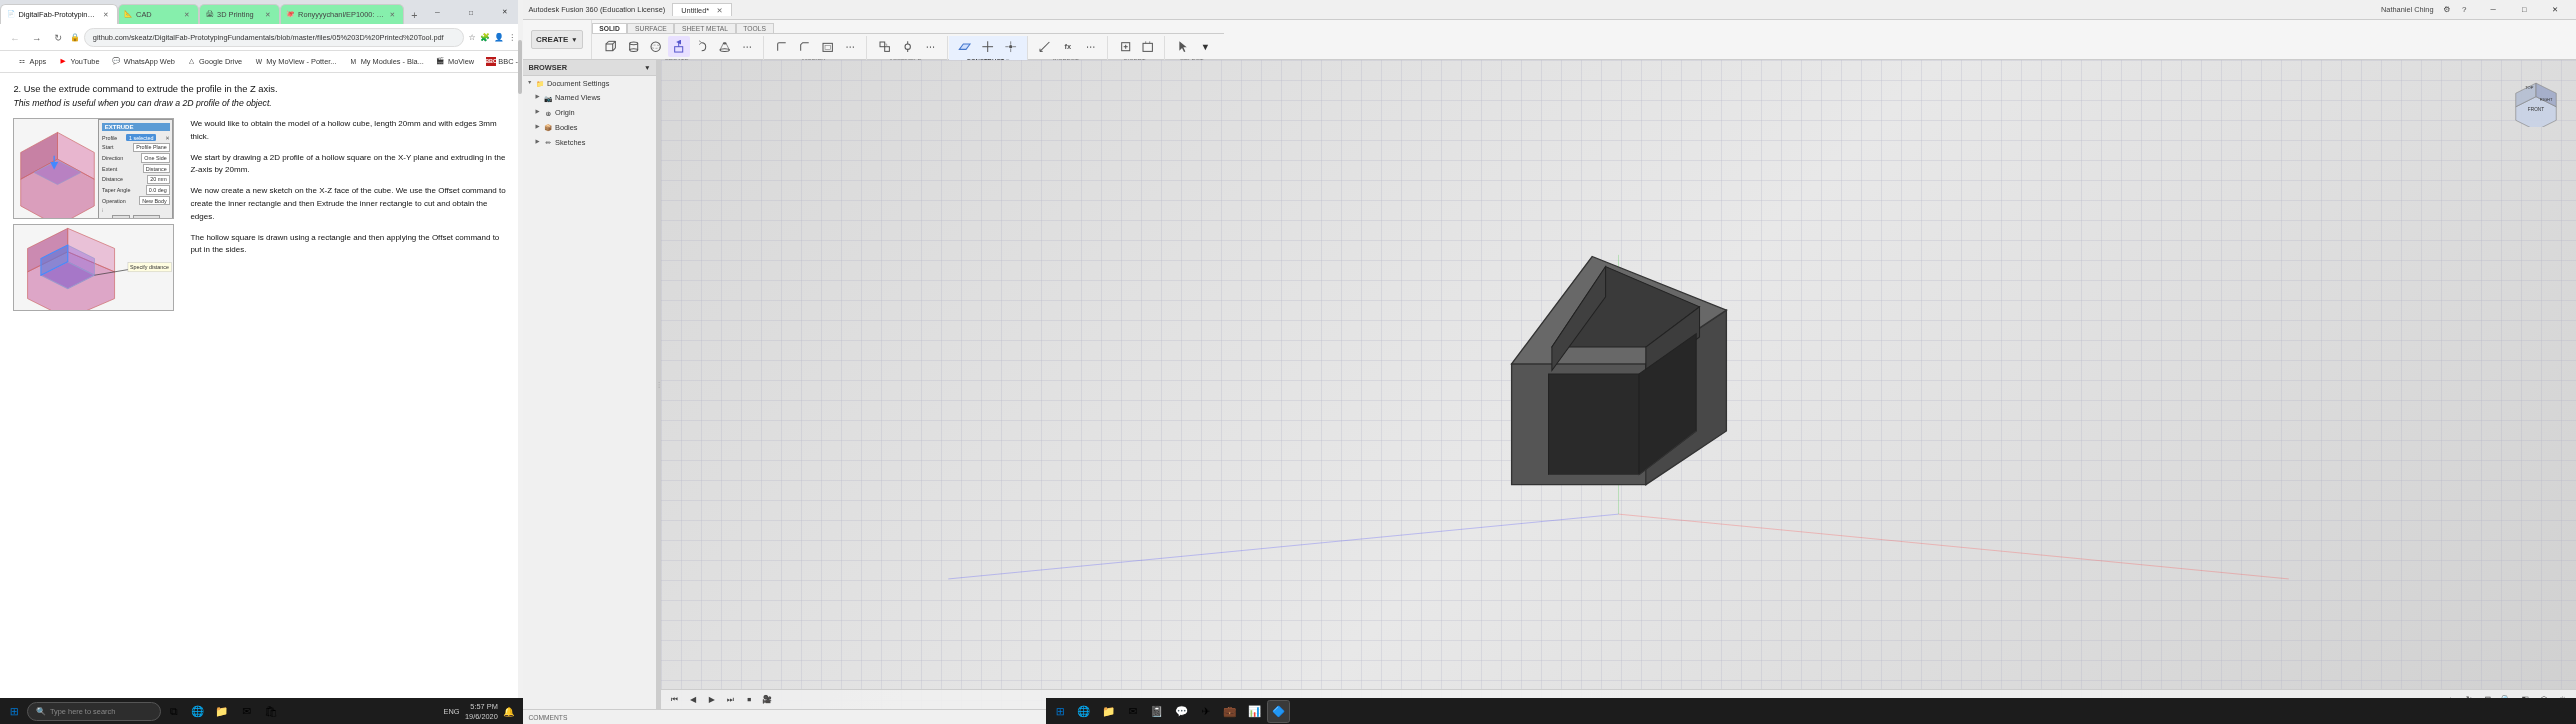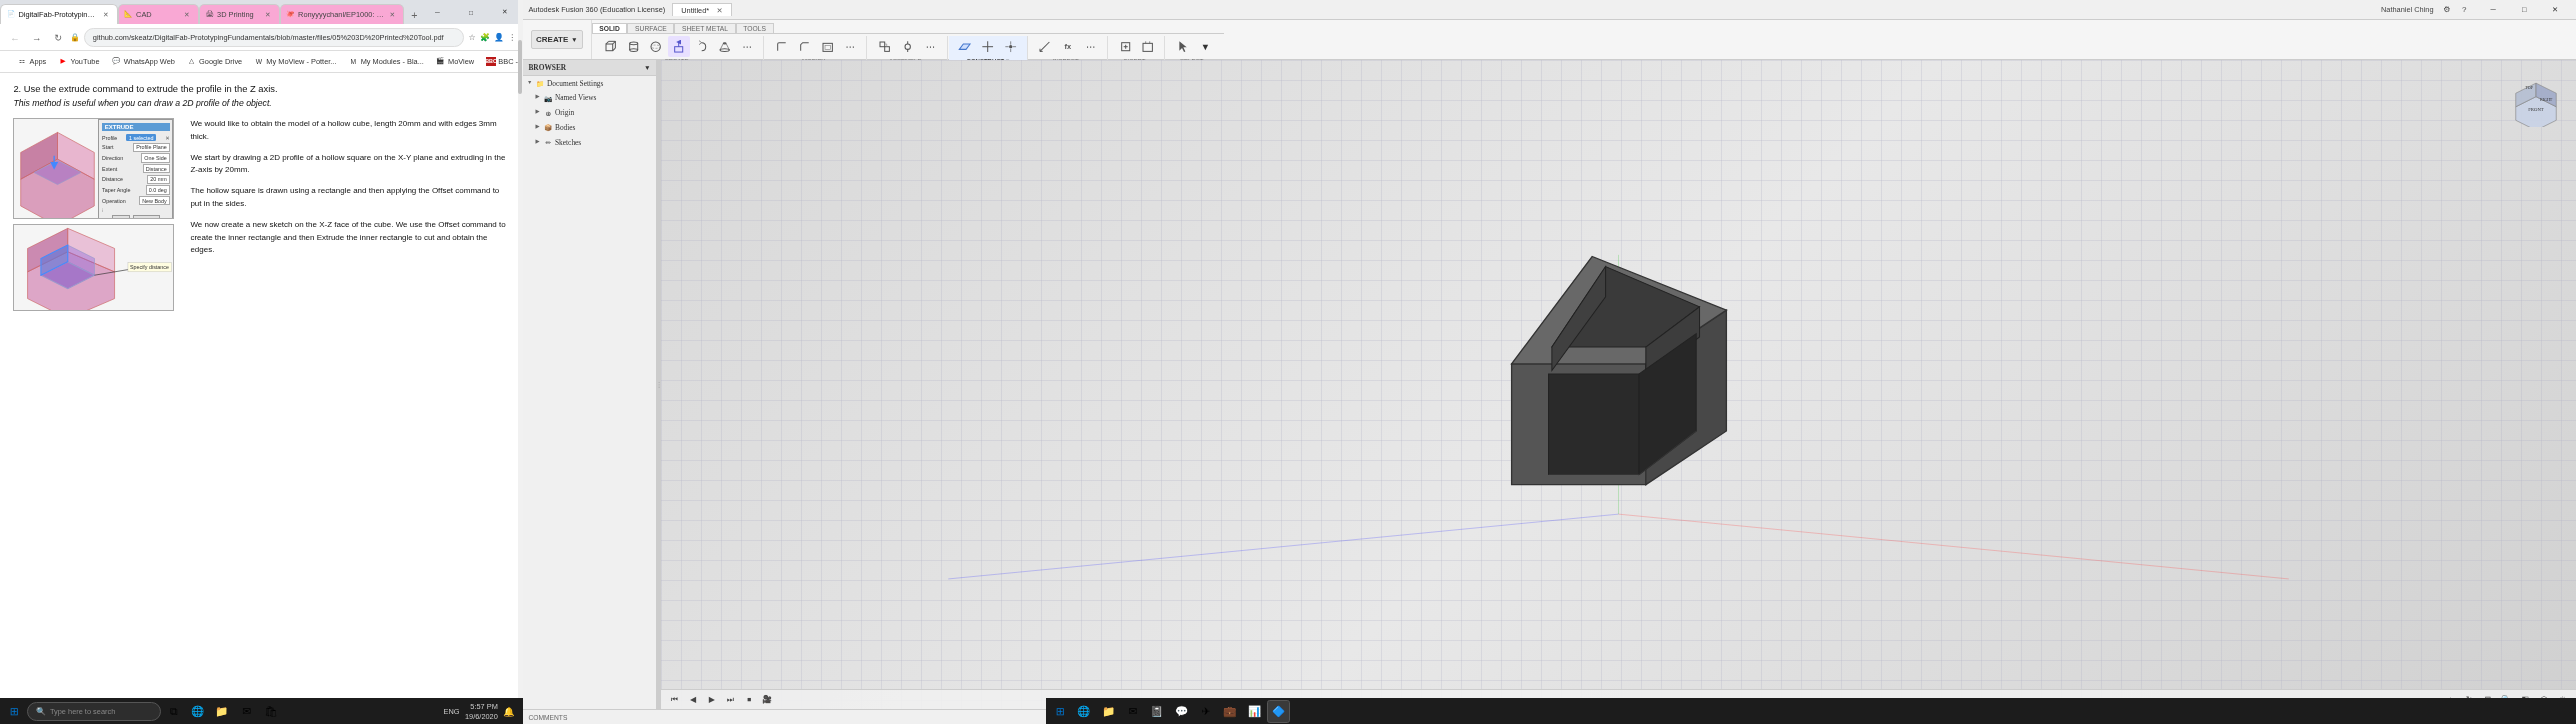--- a/index.html
+++ b/index.html
@@ -32,21 +32,21 @@
       background: #dee1e6;
       display: flex;
       align-items: flex-end;
       padding-left: 0;
       flex-shrink: 0;
     }
     .tab {
       height: 20px;
       min-width: 81px;
       max-width: 134px;
-      background: #f9a8d4;
+      background: #86efac;
       border-radius: 5.4px 5.4px 0 0;
       display: flex;
       align-items: center;
       padding: 0 5.4px;
       font-size: 7.4px;
       color: #444;
       cursor: pointer;
       position: relative;
       border: 0.7px solid #ccc;
       border-bottom: none;
@@ -477,21 +477,20 @@
       color: #333;
       font-weight: bold;
       height: 19px;
     }
 
     
     .fusion-main {
       flex: 1;
       display: flex;
       overflow: hidden;
-      font-family: Liberation Serif, serif;
     }
 
     
     .fusion-left-panel {
       width: 134px;
       background: #f0f0f0;
       border-right: 0.7px solid #ccc;
       display: flex;
       flex-direction: column;
       flex-shrink: 0;
@@ -843,24 +842,24 @@
       </div>
 
       <div class="content-text-right">
         <div class="content-paragraph">
           <span>We would like to obtain the model of a hollow cube, length 20mm and with edges 3mm thick.</span>
         </div>
         <div class="content-paragraph">
           <span>We start by drawing a 2D profile of a hollow square on the X-Y plane and extruding in the Z-axis by 20mm.</span>
         </div>
         <div class="content-paragraph">
+          <span>We now create a new sketch on the X-Z face of the cube.  We use the Offset command to create the inner rectangle and then Extrude the inner rectangle to cut and obtain the edges.</span>
+        </div>
+        <div class="content-paragraph">
           <span>The hollow square is drawn using a rectangle and then applying the Offset command to put in the sides.</span>
-        </div>
-        <div class="content-paragraph">
-          <span>We now create a new sketch on the X-Z face of the cube.  We use the Offset command to create the inner rectangle and then Extrude the inner rectangle to cut and obtain the edges.</span>
         </div>
       </div>
     </div>
   </div>
 
   <div class="browser-scrollbar">
     <div class="browser-scrollbar-thumb"></div>
   </div>
 
   <div class="taskbar">

